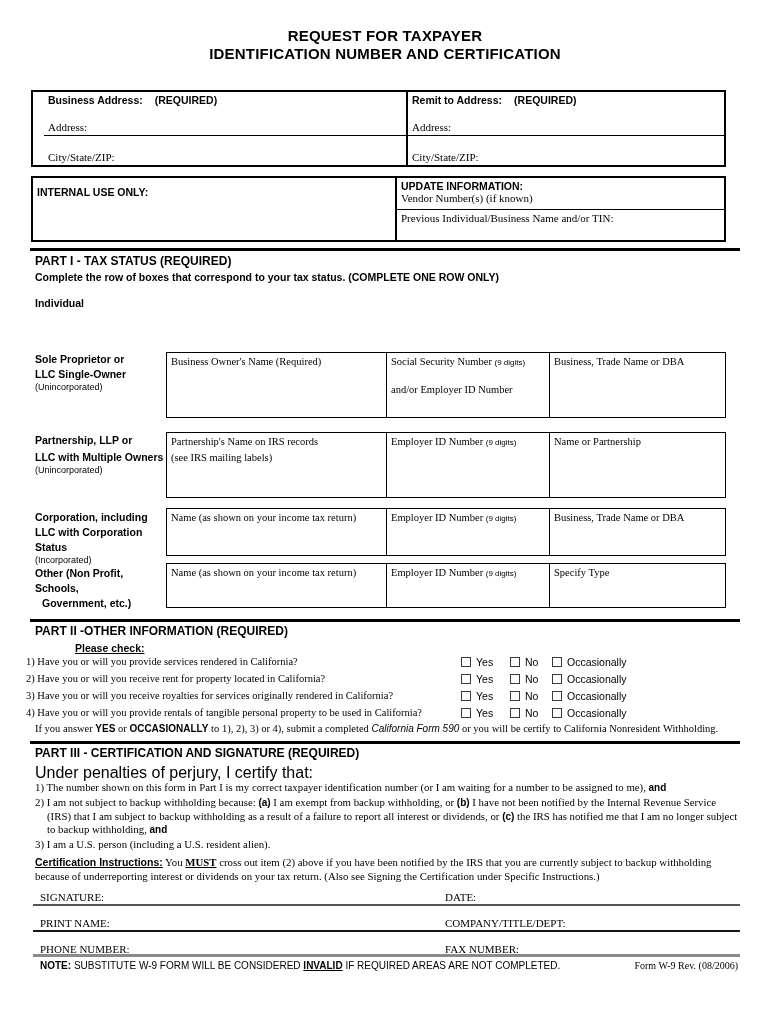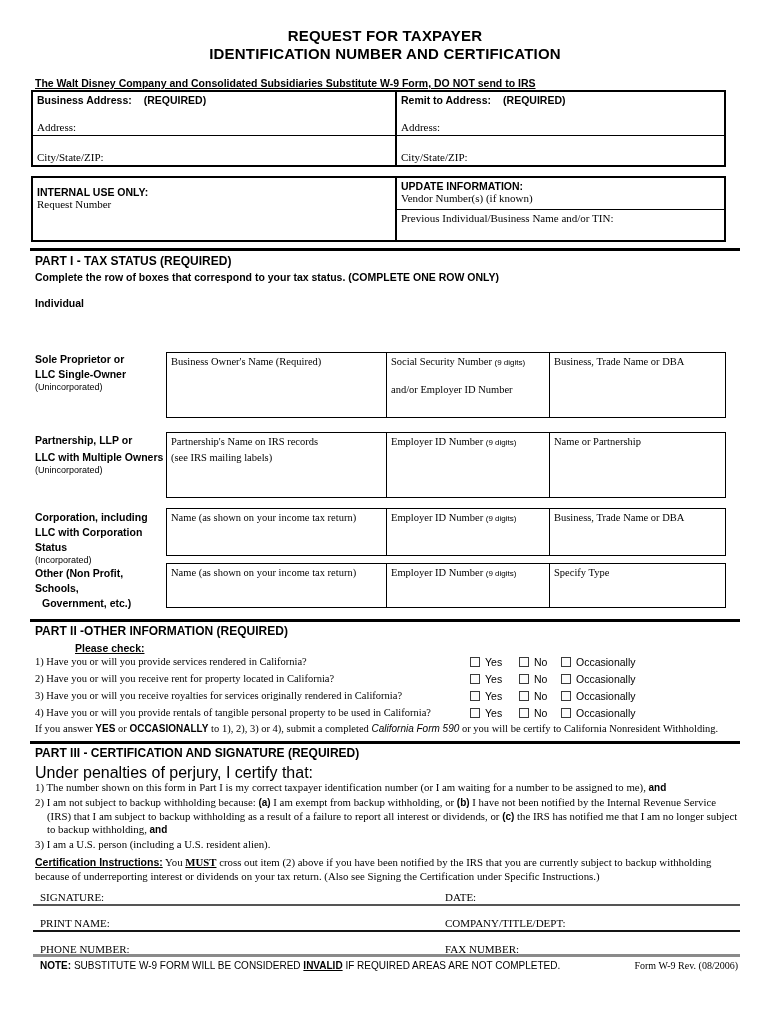--- a/index.html
+++ b/index.html
@@ -15,21 +15,21 @@
   .b { font-weight:bold; }
   .u { text-decoration:underline; }
 
   
   .title-block { top:27px; left:0; width:770px; text-align:center;
     font-weight:bold; font-size:15px; line-height:18px; letter-spacing:0.2px; }
   .subtitle { top:77px; left:35px; font-weight:bold; font-size:10.5px; text-decoration:underline; }
 
   
   .hdr-box { left:31px; width:695px; border:2px solid #000; display:grid; }
-  .addr-box { top:90px; height:77px; grid-template-columns:364px 1fr; grid-template-rows:44px 1fr; }
+  .addr-box { top:90px; height:77px; grid-template-columns:364px 1fr; grid-template-rows:44px 1fr;padding-left:11px; }
   .addr-box > div { padding:2px 4px; display:flex; flex-direction:column; justify-content:space-between; }
   .addr-box .col-l { border-right:2px solid #000; }
   .addr-box .row-t { border-bottom:1.5px solid #000; }
   .hdr-label { font-weight:bold; font-size:10.5px; }
   .hdr-label .req { margin-left:12px; }
   .fill-label { font-size:11px; }
   .addr-box .bottom-cell { justify-content:flex-end; }
 
   .info-box { top:176px; height:66px; grid-template-columns:364px 1fr; }
   .info-box .col-l { border-right:2px solid #000; padding:8px 4px; }
@@ -47,21 +47,21 @@
   .p1-label .note { font-weight:normal; font-size:9px; line-height:11px; }
   .p1-label .ind2 { padding-left:7px; }
   .p1-table { left:166px; width:560px; border:1.5px solid #000; display:grid; background:#fff; }
   .p1-cell { padding:2px 4px; font-family:"Liberation Serif", serif; font-size:10.5px; line-height:13px; }
   .p1-cell + .p1-cell { border-left:1.5px solid #000; }
   .digits { font-family:"Liberation Sans", sans-serif; font-size:8px; }
   .gap-top { margin-top:14px; }
 
   
   .check-label { left:35px; font-weight:bold; font-size:10.5px; text-decoration:underline;padding-left:40px; }
-  .q-row { left:35px; width:705px; height:15px; }
+  .q-row { left:26px; width:705px; height:15px; }
   .q-text { position:absolute; left:0; top:0; font-family:"Liberation Serif", serif; font-size:10.5px; }
   .cb-group { position:absolute; top:0; display:flex; align-items:center; }
   .cb { width:10px; height:10px; border:1.5px solid #3a3a3a; background:#fdfdfd; display:inline-block; }
   .cb-label { margin-left:5px; font-size:10.5px; }
   .p2-footer { left:35px; width:705px; font-family:"Liberation Serif", serif; font-size:10.5px; }
   .p2-footer .bsans { font-family:"Liberation Sans", sans-serif; font-weight:bold; font-size:10px; }
   .p2-footer .isans { font-family:"Liberation Sans", sans-serif; font-style:italic; font-size:10px; }
 
   
   .p3-intro { left:35px; font-size:16px; }
@@ -86,21 +86,20 @@
 </head>
 <body>
 
 <div id="page">
 
   <div class="abs title-block">
     <div>REQUEST FOR TAXPAYER</div>
     <div>IDENTIFICATION NUMBER AND CERTIFICATION</div>
   </div>
 
-  <div class="abs subtitle">The Walt Disney Company and Consolidated Subsidiaries Substitute W-9 Form, DO NOT send to IRS</div>
 
   <div class="abs hdr-box addr-box">
     <div class="col-l row-t">
       <div class="hdr-label">
         <span>Business Address:</span><span class="req">(REQUIRED)</span>
       </div>
       <div class="fill-label serif">Address:</div>
     </div>
     <div class="row-t">
       <div class="hdr-label">
@@ -112,21 +111,20 @@
       <div class="fill-label serif">City/State/ZIP:</div>
     </div>
     <div class="bottom-cell">
       <div class="fill-label serif">City/State/ZIP:</div>
     </div>
   </div>
 
   <div class="abs hdr-box info-box">
     <div class="col-l">
       <div class="hdr-label">INTERNAL USE ONLY:</div>
-      <div class="fill-label serif">Request Number</div>
     </div>
     <div class="col-r">
       <div class="sub-t">
         <div class="hdr-label">UPDATE INFORMATION:</div>
         <div class="fill-label serif">Vendor Number(s) (if known)</div>
       </div>
       <div class="sub-b">
         <div class="fill-label serif">Previous Individual/Business Name and/or TIN:</div>
       </div>
     </div>

